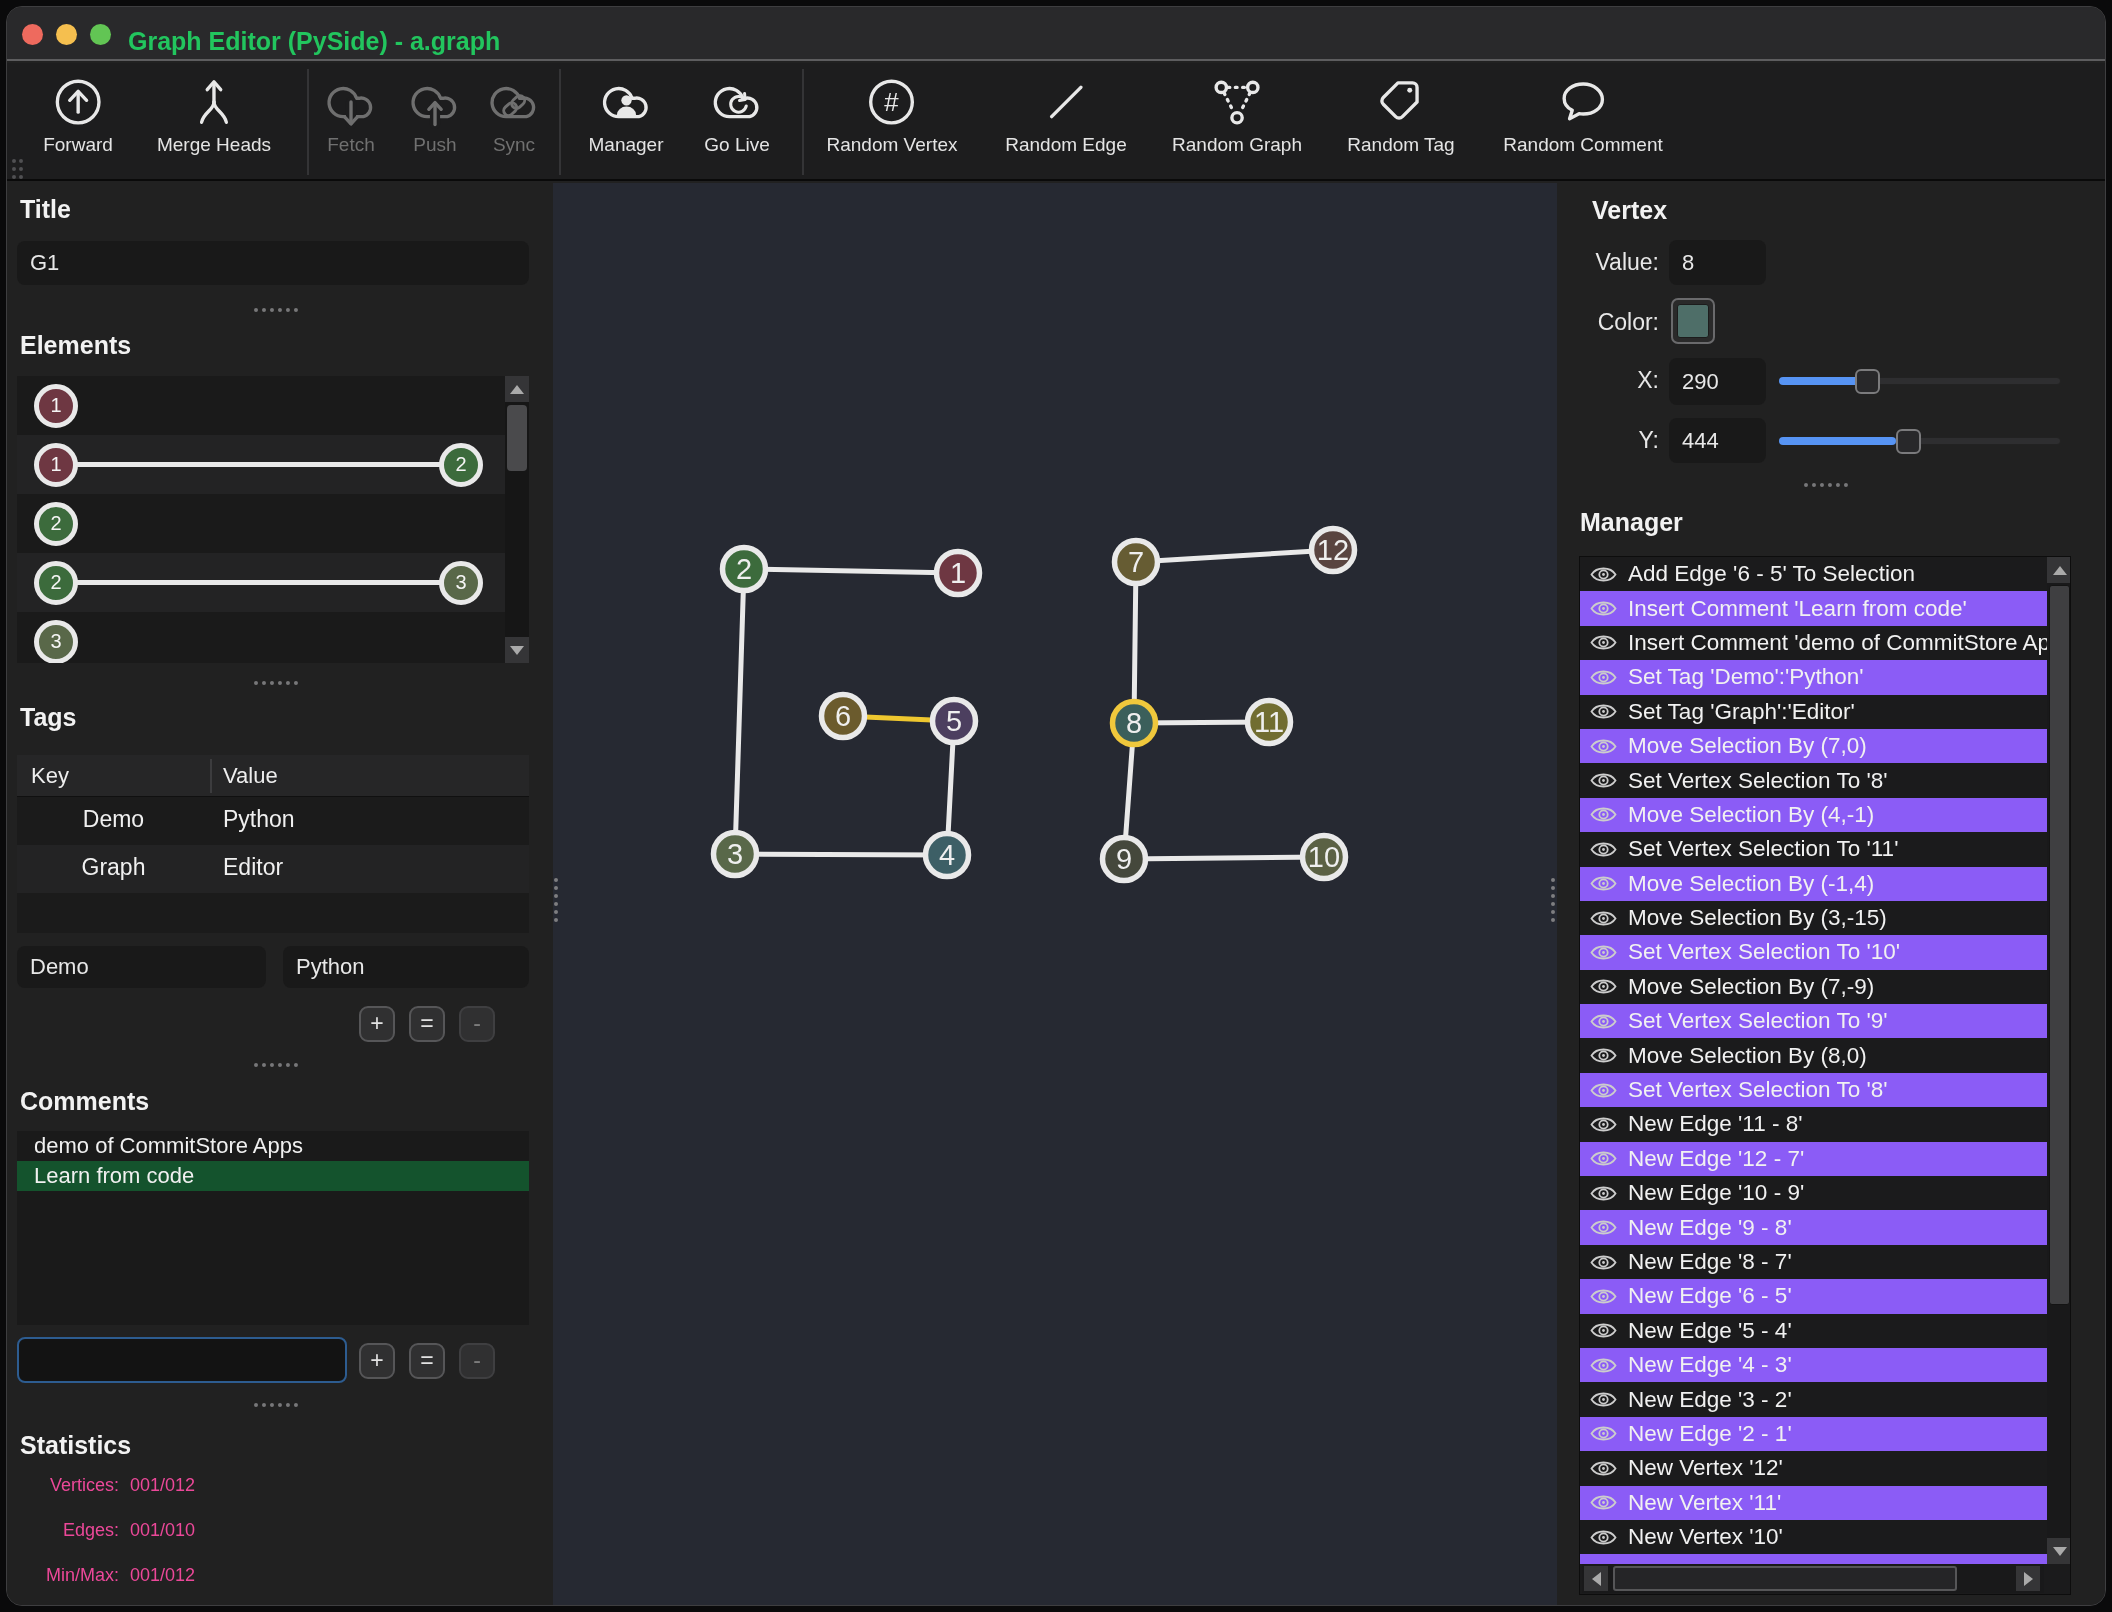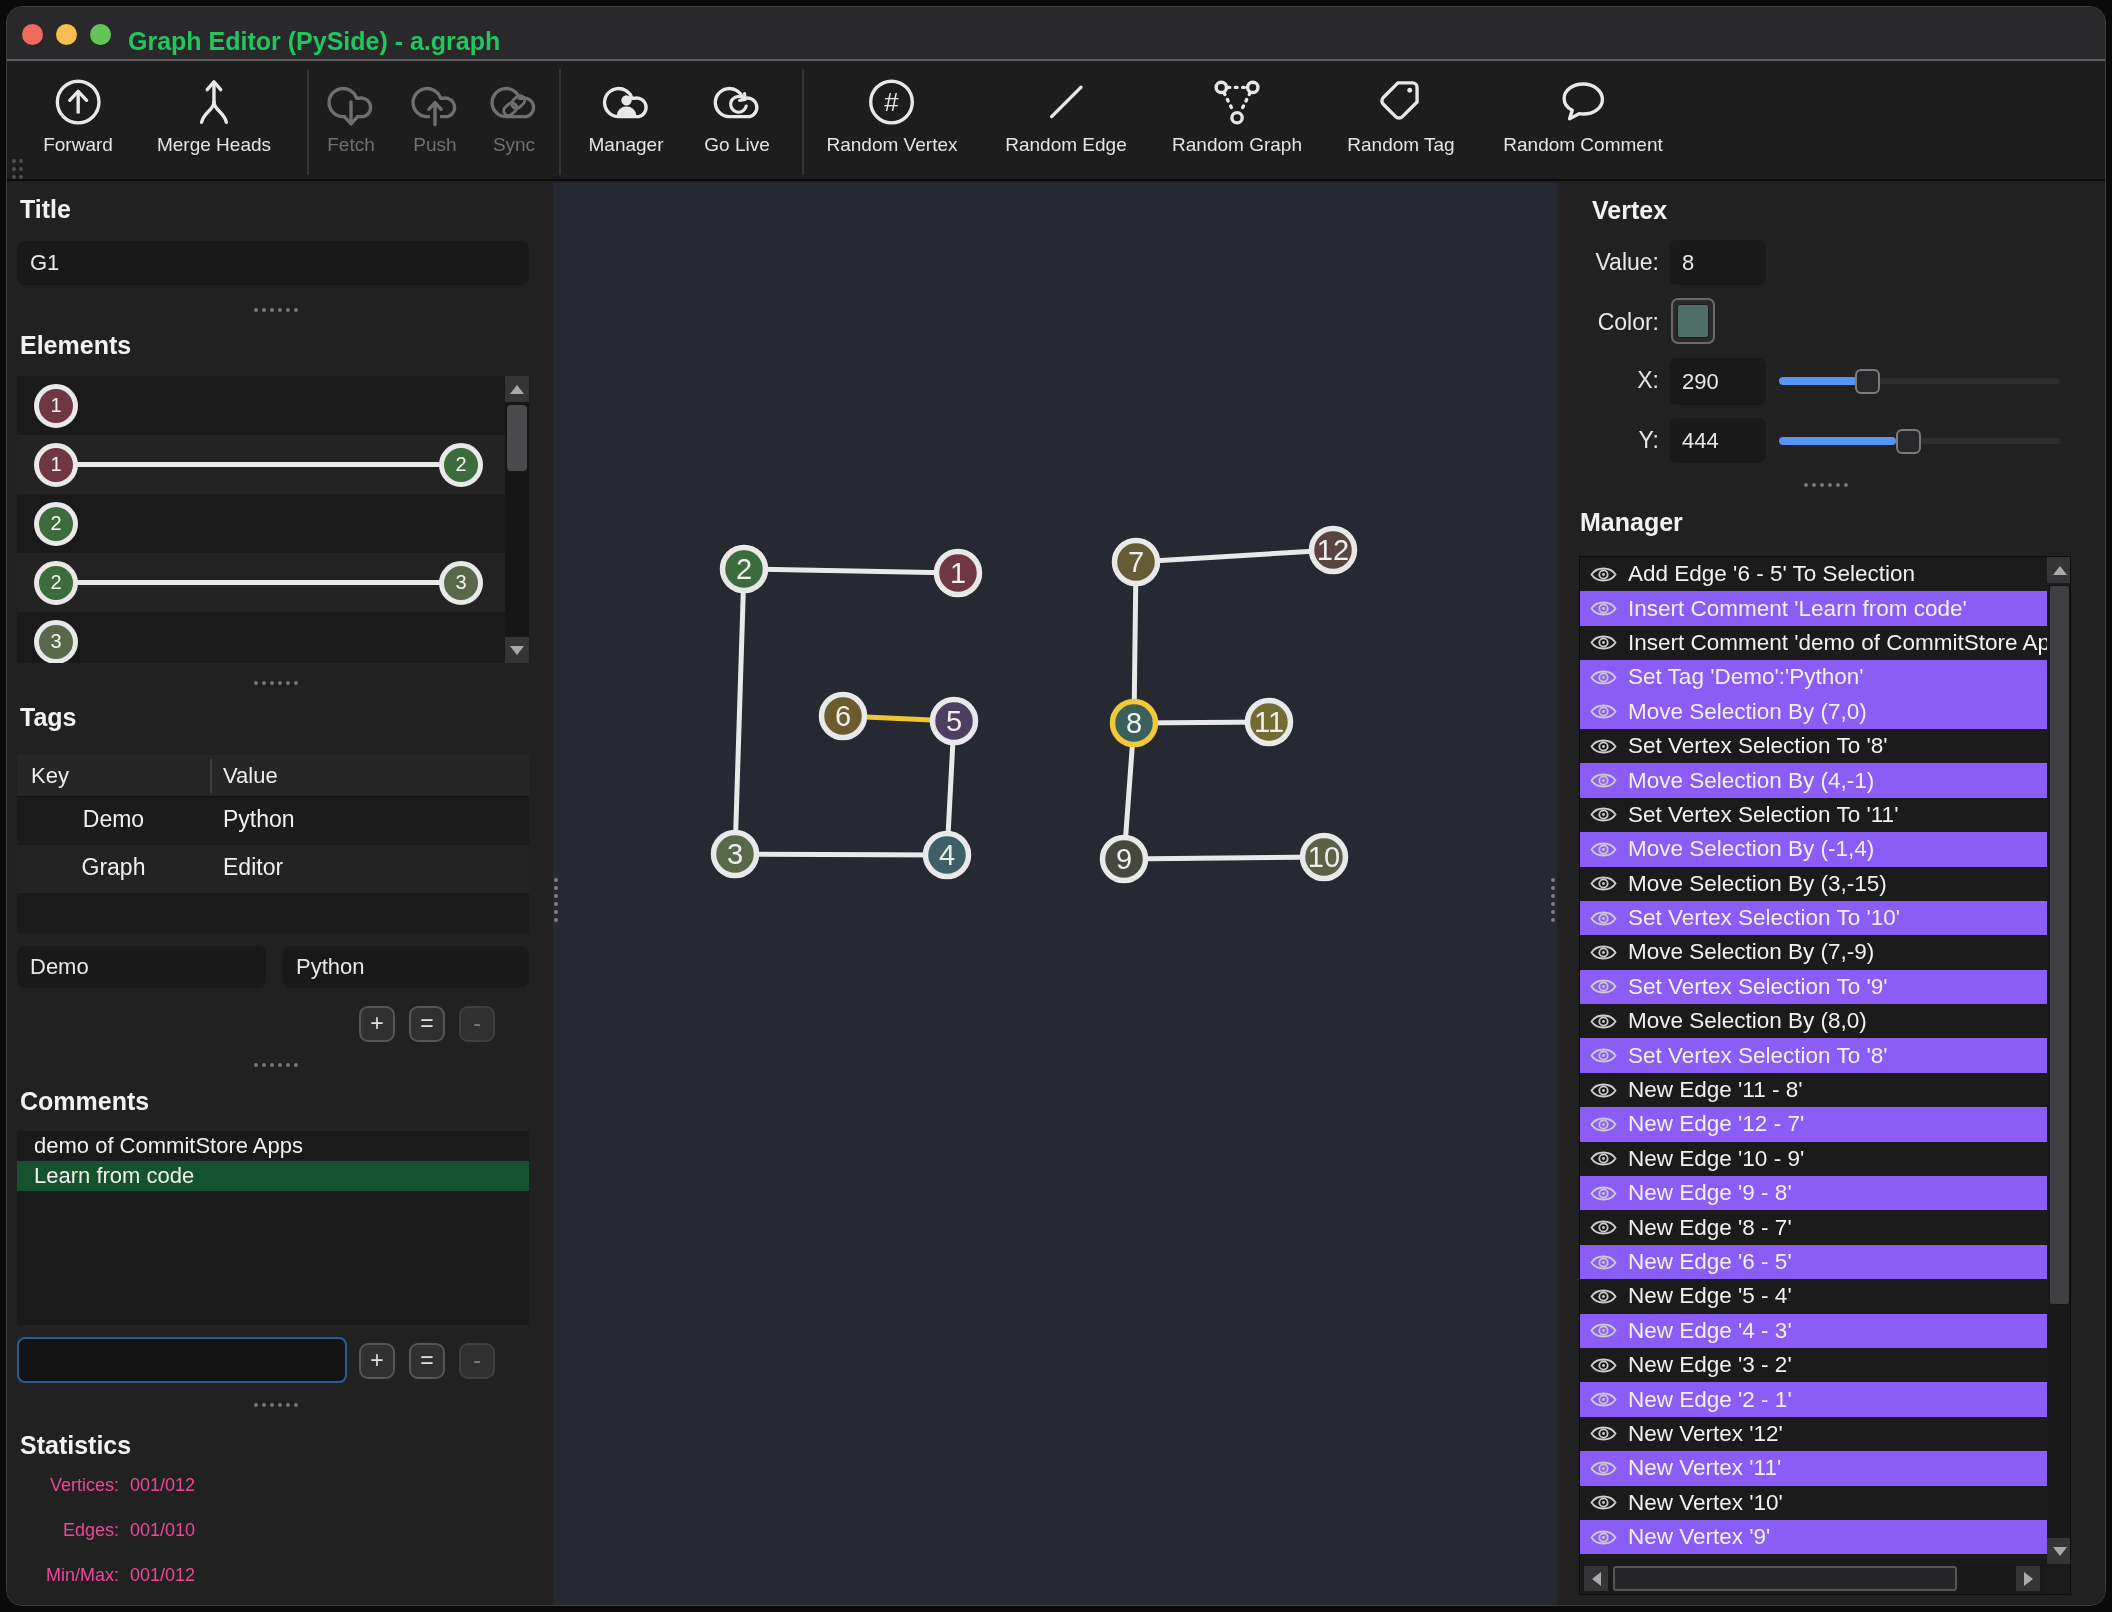--- a/index.html
+++ b/index.html
@@ -348,20 +348,28 @@
               <span>Insert Comment 'demo of CommitStore Apps'</span>
             </div>
             <div class="arow alt">
               <svg width="27" height="19" viewBox="0 0 27 19">
                 <path d="M1.5 9.5 C6.5 1.5 20.5 1.5 25.5 9.5 C20.5 17.5 6.5 17.5 1.5 9.5 Z" fill="none" stroke="#cccccc" stroke-width="1.8"></path>
                 <circle cx="13.5" cy="9.5" r="4.2" fill="none" stroke="#cccccc" stroke-width="1.8"></circle>
                 <circle cx="13.5" cy="9.5" r="1.4" fill="#cccccc"></circle>
               </svg>
               <span>Set Tag 'Demo':'Python'</span>
             </div>
+            <div class="arow">
+              <svg width="27" height="19" viewBox="0 0 27 19">
+                <path d="M1.5 9.5 C6.5 1.5 20.5 1.5 25.5 9.5 C20.5 17.5 6.5 17.5 1.5 9.5 Z" fill="none" stroke="#cccccc" stroke-width="1.8"></path>
+                <circle cx="13.5" cy="9.5" r="4.2" fill="none" stroke="#cccccc" stroke-width="1.8"></circle>
+                <circle cx="13.5" cy="9.5" r="1.4" fill="#cccccc"></circle>
+              </svg>
+              <span>Set Tag 'Graph':'Editor'</span>
+            </div>
             <div class="arow alt">
               <svg width="27" height="19" viewBox="0 0 27 19">
                 <path d="M1.5 9.5 C6.5 1.5 20.5 1.5 25.5 9.5 C20.5 17.5 6.5 17.5 1.5 9.5 Z" fill="none" stroke="#cccccc" stroke-width="1.8"></path>
                 <circle cx="13.5" cy="9.5" r="4.2" fill="none" stroke="#cccccc" stroke-width="1.8"></circle>
                 <circle cx="13.5" cy="9.5" r="1.4" fill="#cccccc"></circle>
               </svg>
               <span>Move Selection By (7,0)</span>
             </div>
             <div class="arow">
               <svg width="27" height="19" viewBox="0 0 27 19">

